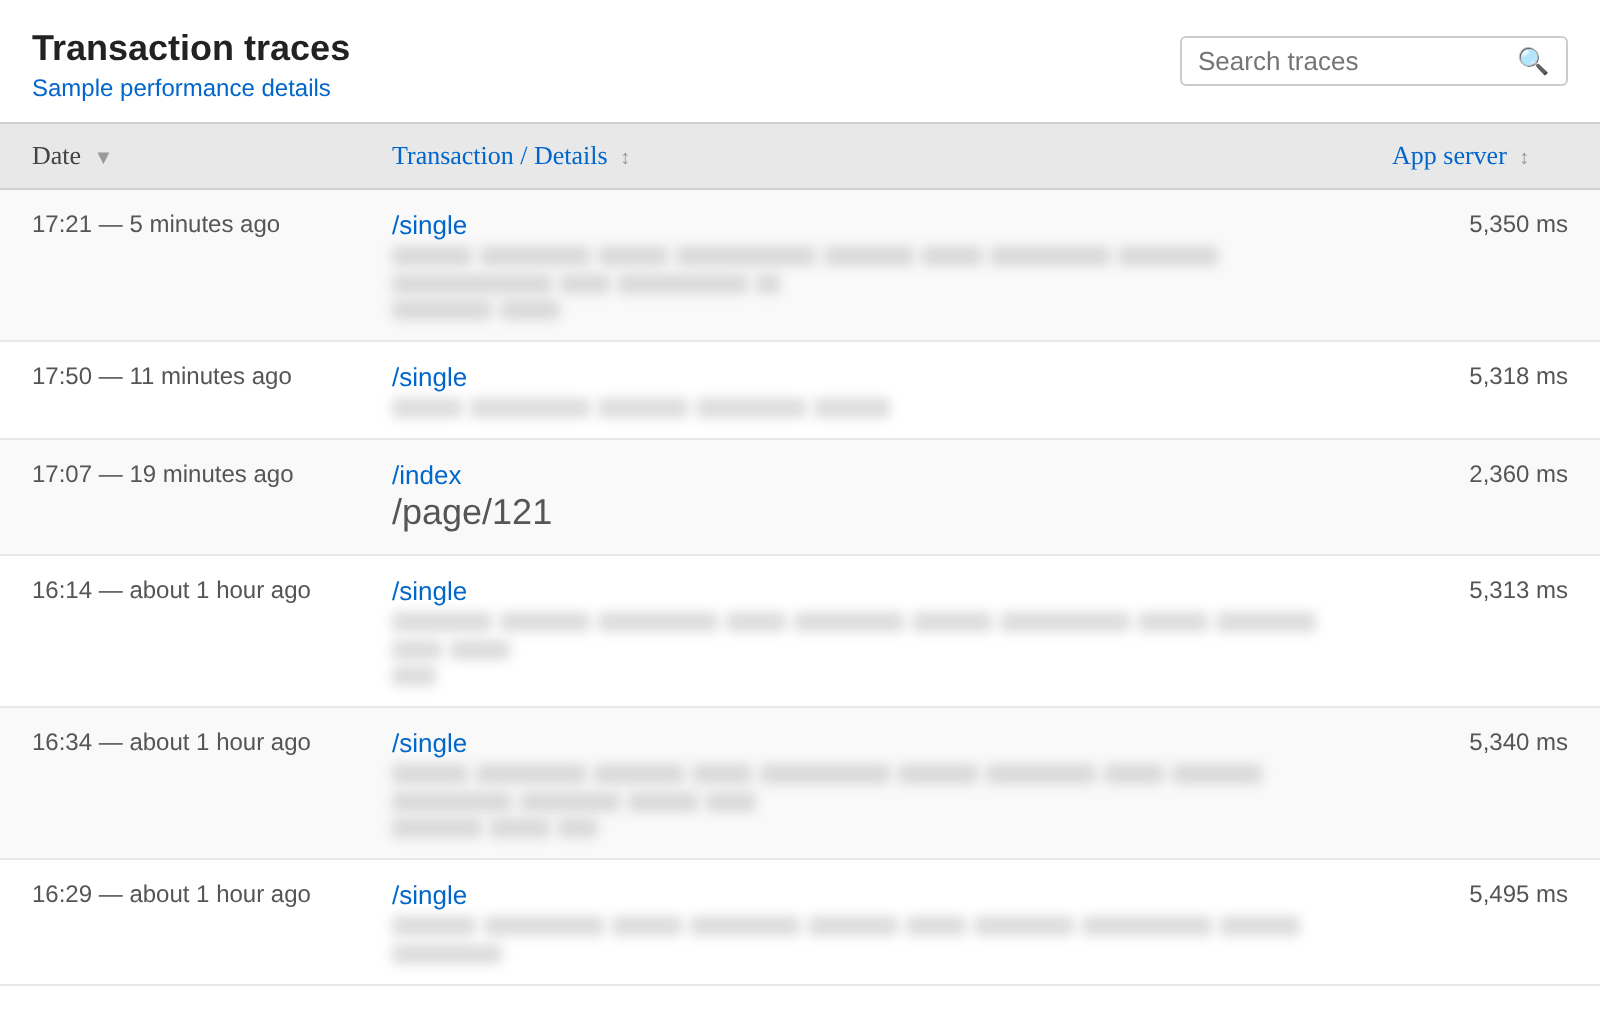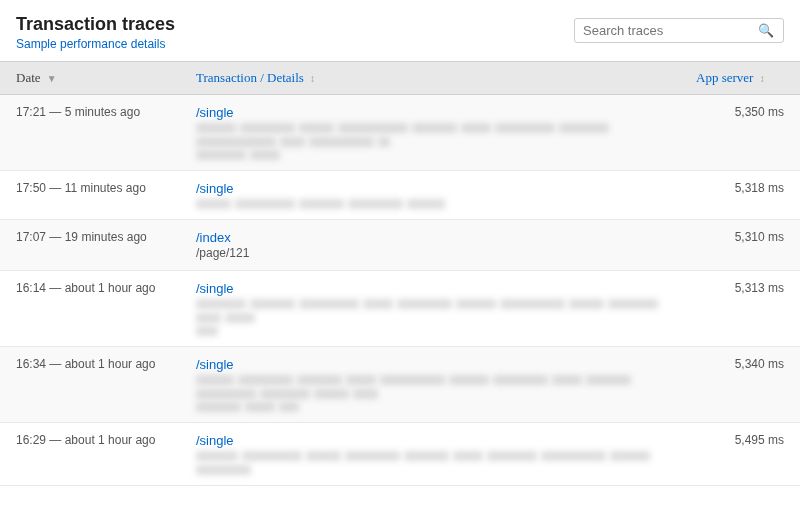--- a/index.html
+++ b/index.html
@@ -31,21 +31,21 @@
       color: #0066cc;
       margin-top: 2px;
     }
     .search-box {
       display: flex;
       align-items: center;
       border: 1px solid #ccc;
       border-radius: 3px;
       padding: 4px 8px;
       background: #fff;
-      width: 210px;
+      width: 194px;
       margin-top: 4px;
     }
     .search-box input {
       border: none;
       outline: none;
       font-size: 13px;
       color: #999;
       width: 100%;
       background: transparent;
     }
@@ -119,21 +119,21 @@
       vertical-align: middle;
       filter: blur(3px);
       opacity: 0.5;
     }
     .transaction-path {
       color: #0066cc;
       font-size: 13px;
     }
     .transaction-sub {
       color: #555;
-      font-size: 12px;
+      font-size: 18px;
       margin-top: 1px;
     }
     .blur-line {
       display: flex;
       align-items: center;
       margin-top: 3px;
       gap: 4px;
       flex-wrap: wrap;
     }
   </style>
@@ -199,21 +199,21 @@
               <span class="blurred-text" style="width: 60px;">&nbsp;</span>
               <span class="blurred-text" style="width: 45px;">&nbsp;</span>
               <span class="blurred-text" style="width: 55px;">&nbsp;</span>
               <span class="blurred-text" style="width: 38px;">&nbsp;</span>
             </div></td>
           <td class="td-appserver">5,318 ms</td>
         </tr>
         <tr>
           <td class="td-date">17:07 — 19 minutes ago</td>
           <td class="td-transaction"><a class="link transaction-path">/index</a><div class="transaction-sub">/page/121</div></td>
-          <td class="td-appserver">5,310 ms</td>
+          <td class="td-appserver">2,360 ms</td>
         </tr>
         <tr>
           <td class="td-date">16:14 — about 1 hour ago</td>
           <td class="td-transaction"><a class="link transaction-path">/single</a><div class="blur-line">
               <span class="blurred-text" style="width: 50px;">&nbsp;</span>
               <span class="blurred-text" style="width: 45px;">&nbsp;</span>
               <span class="blurred-text" style="width: 60px;">&nbsp;</span>
               <span class="blurred-text" style="width: 30px;">&nbsp;</span>
               <span class="blurred-text" style="width: 55px;">&nbsp;</span>
               <span class="blurred-text" style="width: 40px;">&nbsp;</span>

